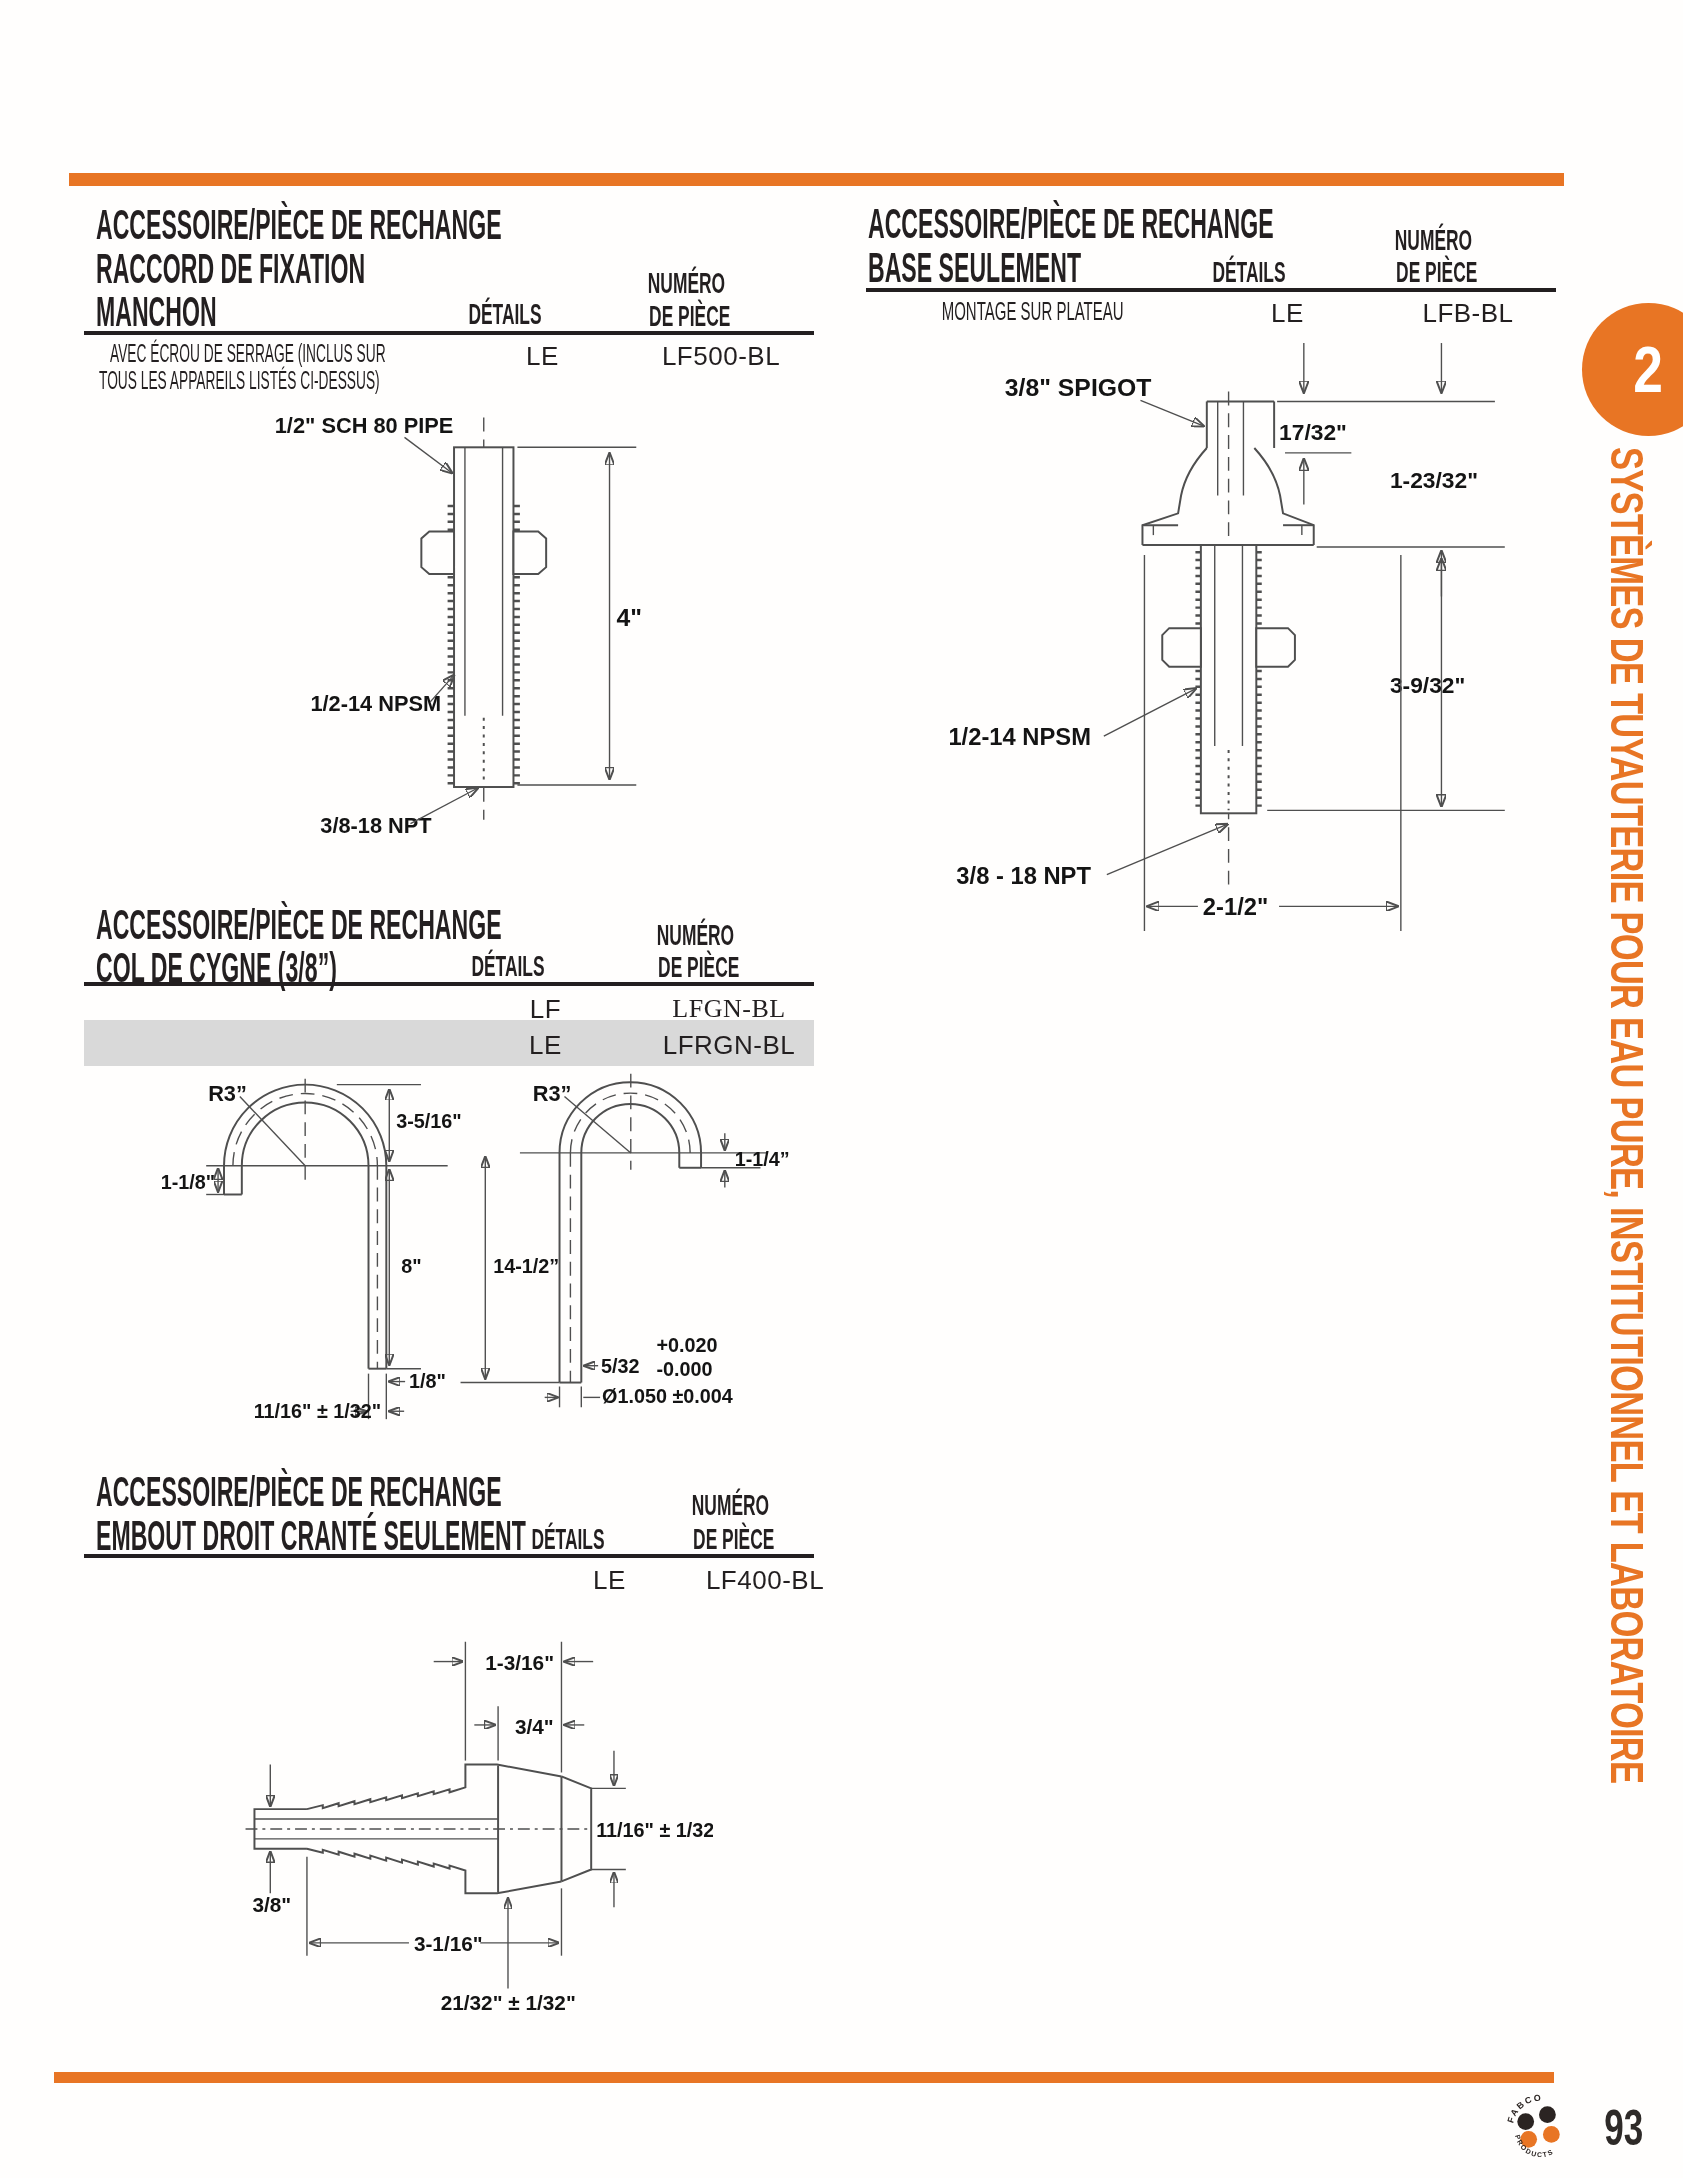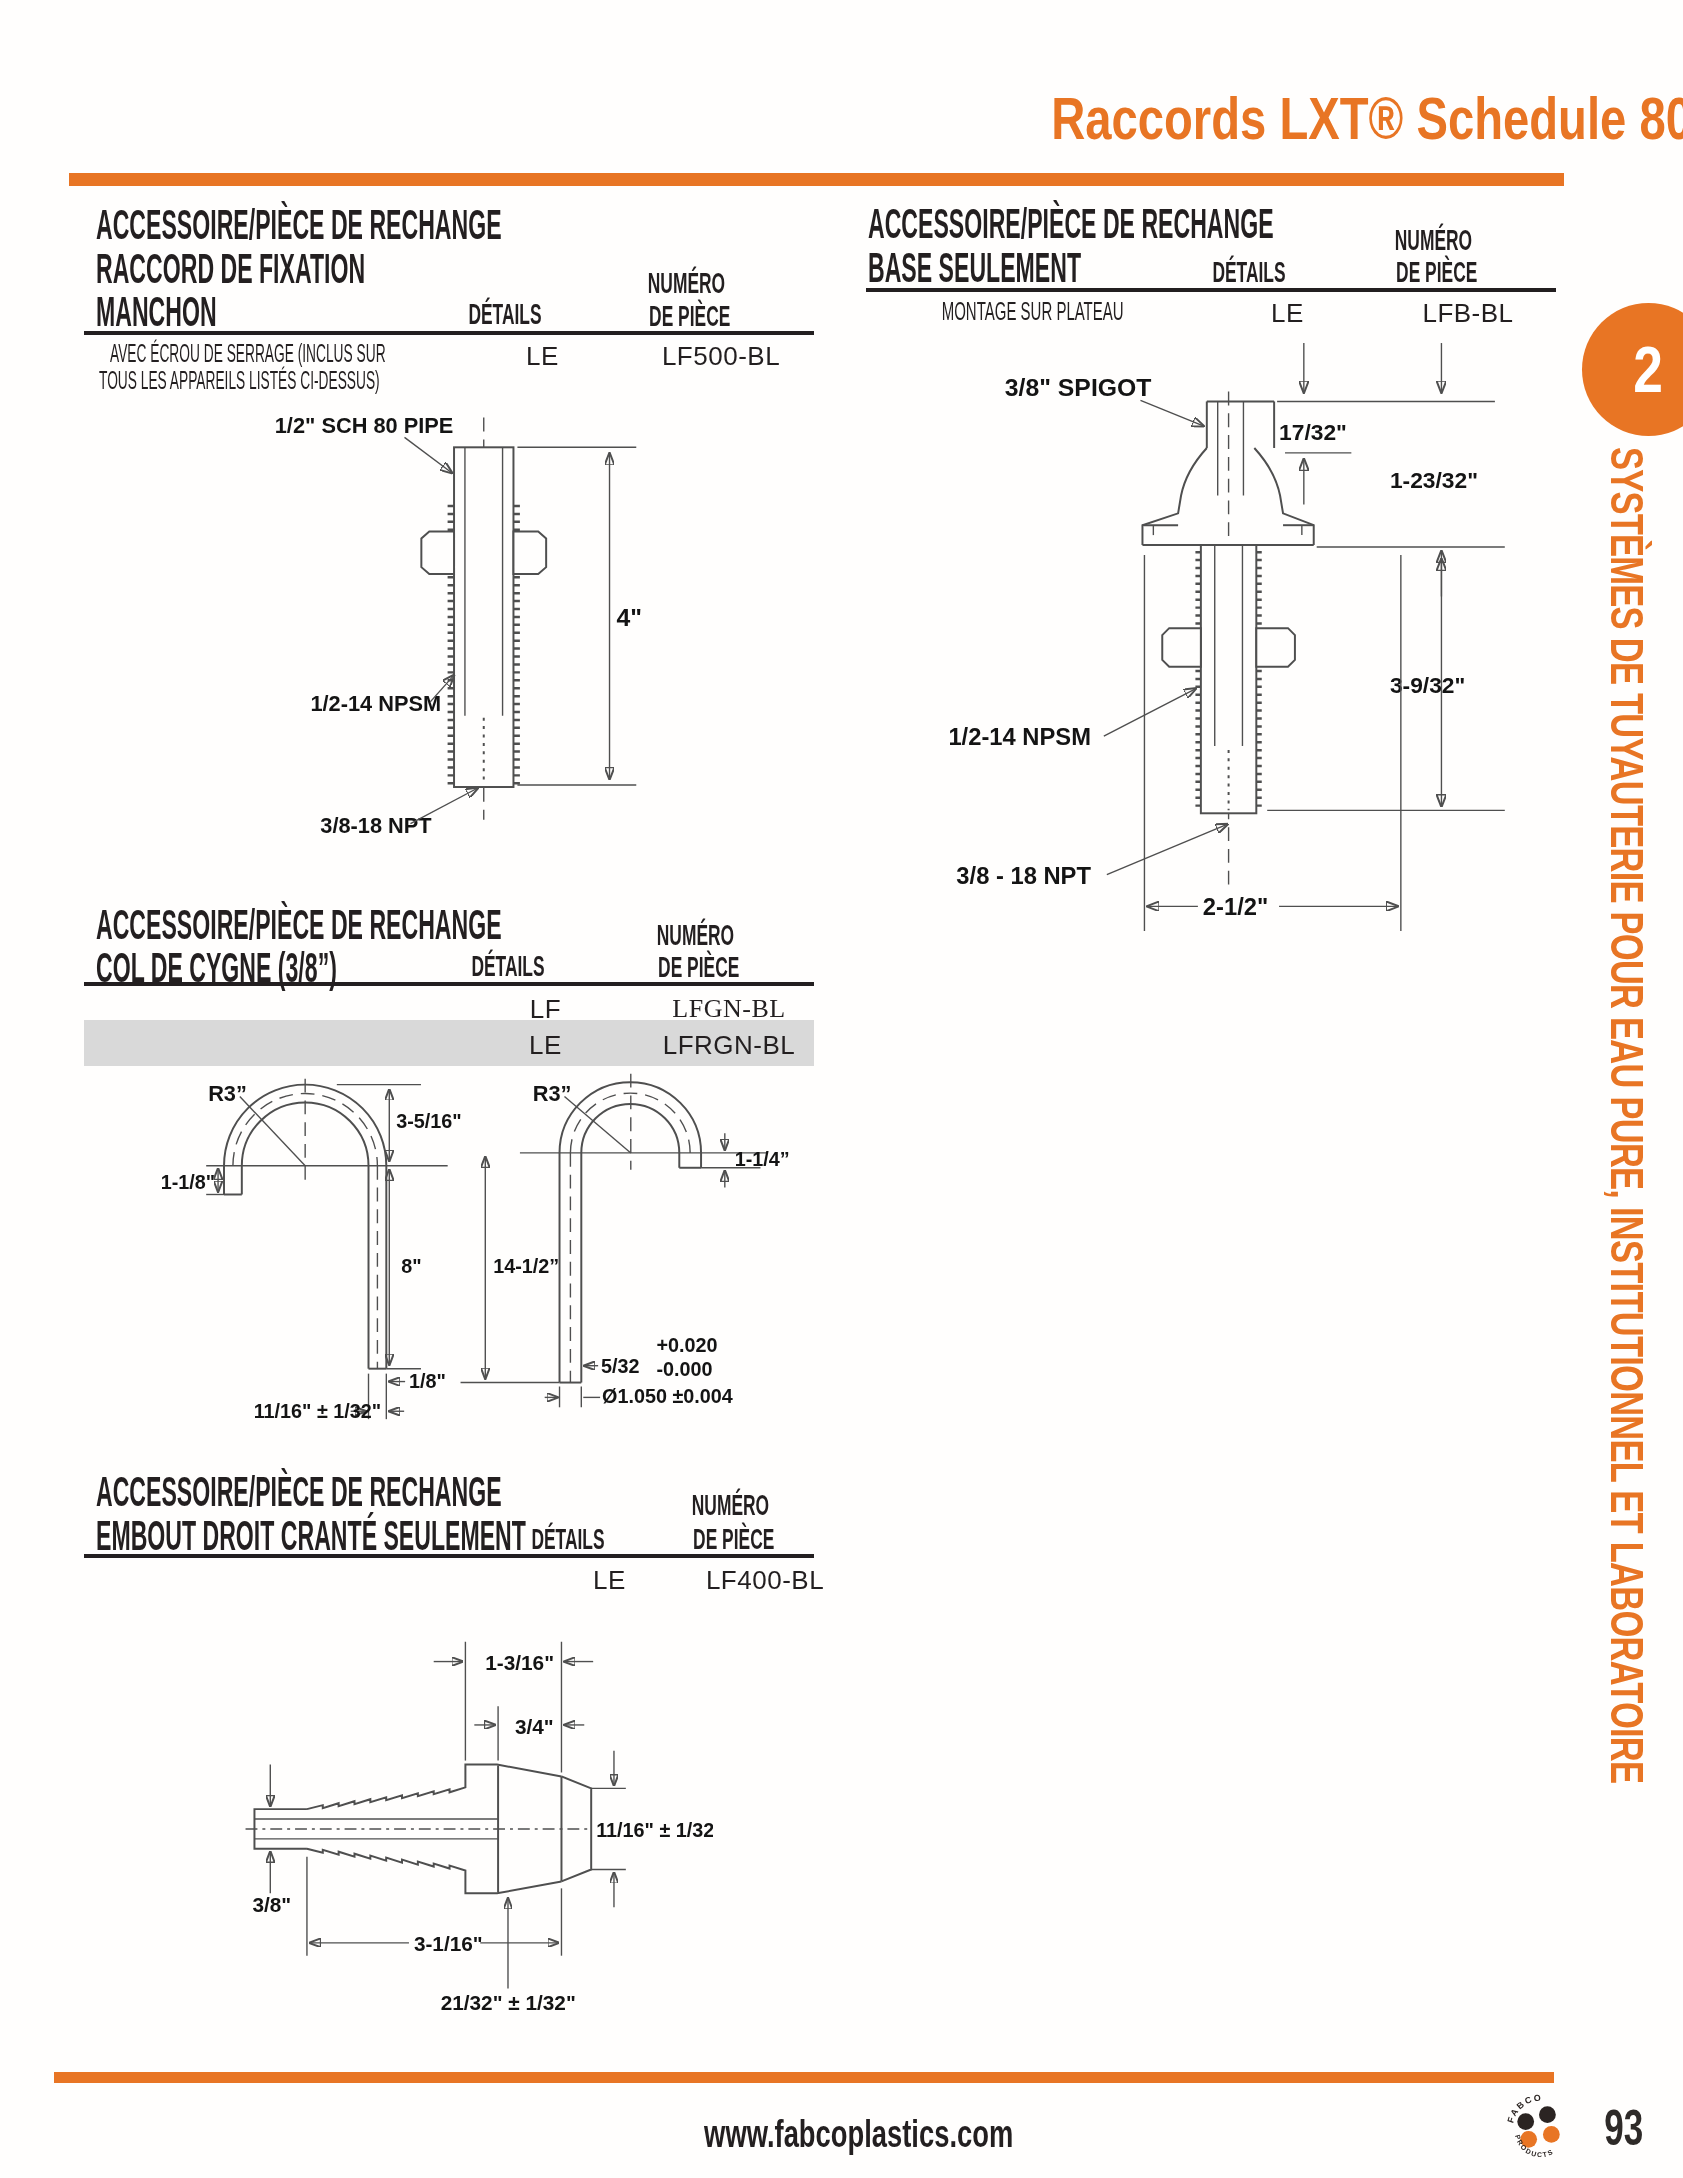--- a/index.html
+++ b/index.html
@@ -28,23 +28,20 @@
   .orange{color:var(--accent);}
   #sideText{writing-mode:vertical-rl;font-weight:700;font-size:46px;color:var(--accent);
             letter-spacing:-1px;white-space:nowrap;}
   #sideText .sq{display:inline-block;transform:scaleY(0.75);transform-origin:50% 0;}
 </style>
 </head>
 <body>
 
 <div id="page">
 
-  <div class="abs" style="left:891px;top:85px;width:673px;text-align:right;font-size:59px;font-weight:700;">
-    <span class="condr orange">Raccords LXT® Schedule 80</span>
-  </div>
   <div class="abs" style="left:69px;top:173px;width:1495px;height:13px;background:var(--accent);"></div>
 
   <div>
     <div class="abs ttl" style="left:96px;top:204px;"><span class="cond">ACCESSOIRE/PIÈCE DE RECHANGE</span></div>
     <div class="abs ttl" style="left:96px;top:248px;"><span class="cond">RACCORD DE FIXATION</span></div>
     <div class="abs ttl" style="left:96px;top:291px;"><span class="cond">MANCHON</span></div>
     <div class="abs colh center" style="left:444px;top:300px;width:198px;"><span class="condc">DÉTAILS</span></div>
     <div class="abs colh center" style="left:622px;top:269px;width:198px;"><span class="condc">NUMÉRO</span></div>
     <div class="abs colh center" style="left:622px;top:302px;width:198px;"><span class="condc">DE PIÈCE</span></div>
     <div class="abs rule" style="left:84px;top:331px;width:730px;"></div>
@@ -307,23 +304,20 @@
 
   <div class="abs" style="left:1582px;top:303px;width:133px;height:133px;border-radius:50%;background:var(--accent);
        display:flex;align-items:center;justify-content:center;">
     <span style="color:#fff;font-size:65px;font-weight:700;display:inline-block;transform:scaleX(.82);">2</span>
   </div>
   <div id="sideText" class="abs" style="left:1600px;top:447px;height:1465px;">
     <span class="sq">SYSTÈMES DE TUYAUTERIE POUR EAU PURE, INSTITUTIONNEL ET LABORATOIRE</span>
   </div>
 
   <div class="abs" style="left:54px;top:2072px;width:1500px;height:11px;background:var(--accent);"></div>
-  <div class="abs center" style="left:644px;top:2113px;width:396px;font-size:38px;font-weight:700;">
-    <span class="condc" style="transform:scaleX(.72);">www.fabcoplastics.com</span>
-  </div>
   <svg class="abs" style="left:1503px;top:2091px;" width="75" height="75" viewBox="0 0 76 76">
     <defs>
       <path id="lgTop" d="M10,40 A28,28 0 0 1 66,36"></path>
       <path id="lgBot" d="M12,42 A26,26 0 0 0 64,40"></path>
     </defs>
     <circle cx="26" cy="49" r="8.5" fill="#E87524" stroke="none"></circle>
     <circle cx="49" cy="44" r="8.5" fill="#E87524" stroke="none"></circle>
     <circle cx="45" cy="24" r="8.5" fill="#2b2422" stroke="none"></circle>
     <circle cx="23" cy="31" r="8.5" fill="#2b2422" stroke="none"></circle>
     <text font-size="9" font-weight="700" fill="#2b2422" letter-spacing="2" style="font-family:'Liberation Sans',sans-serif;">

